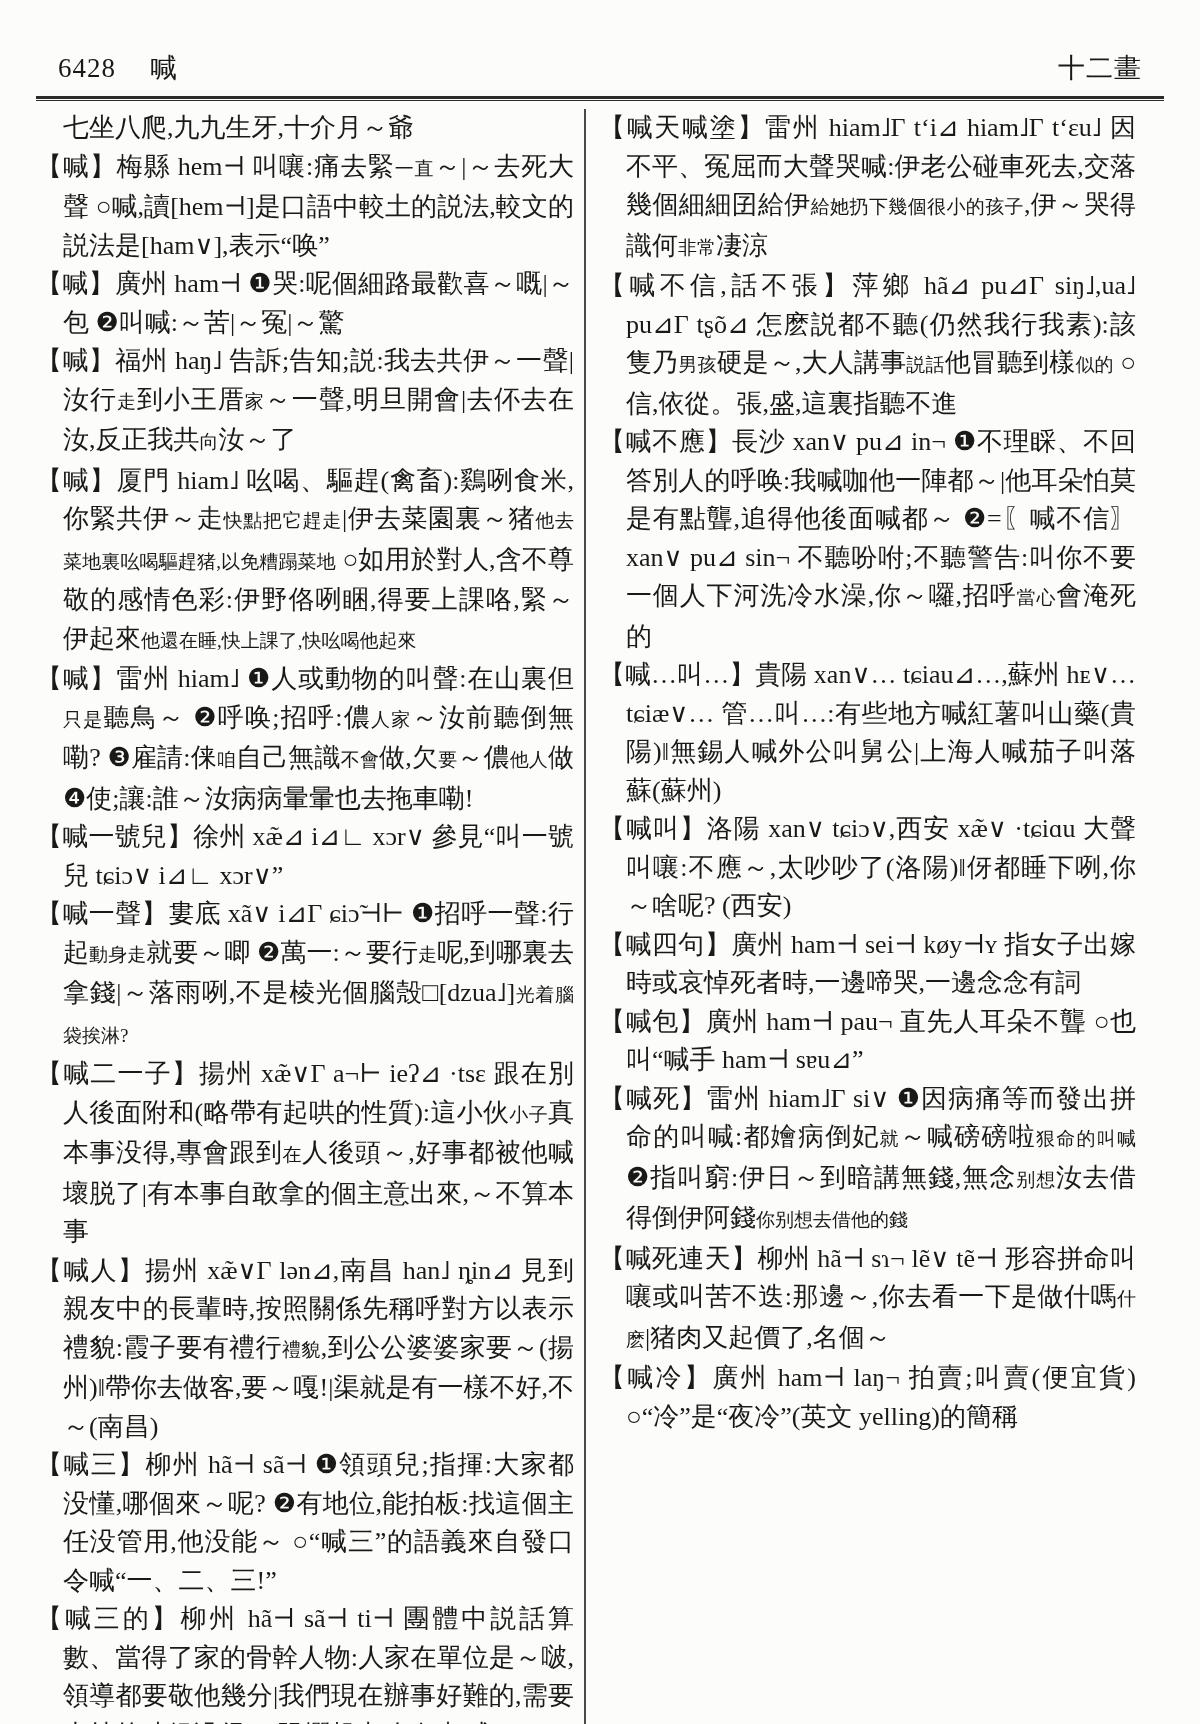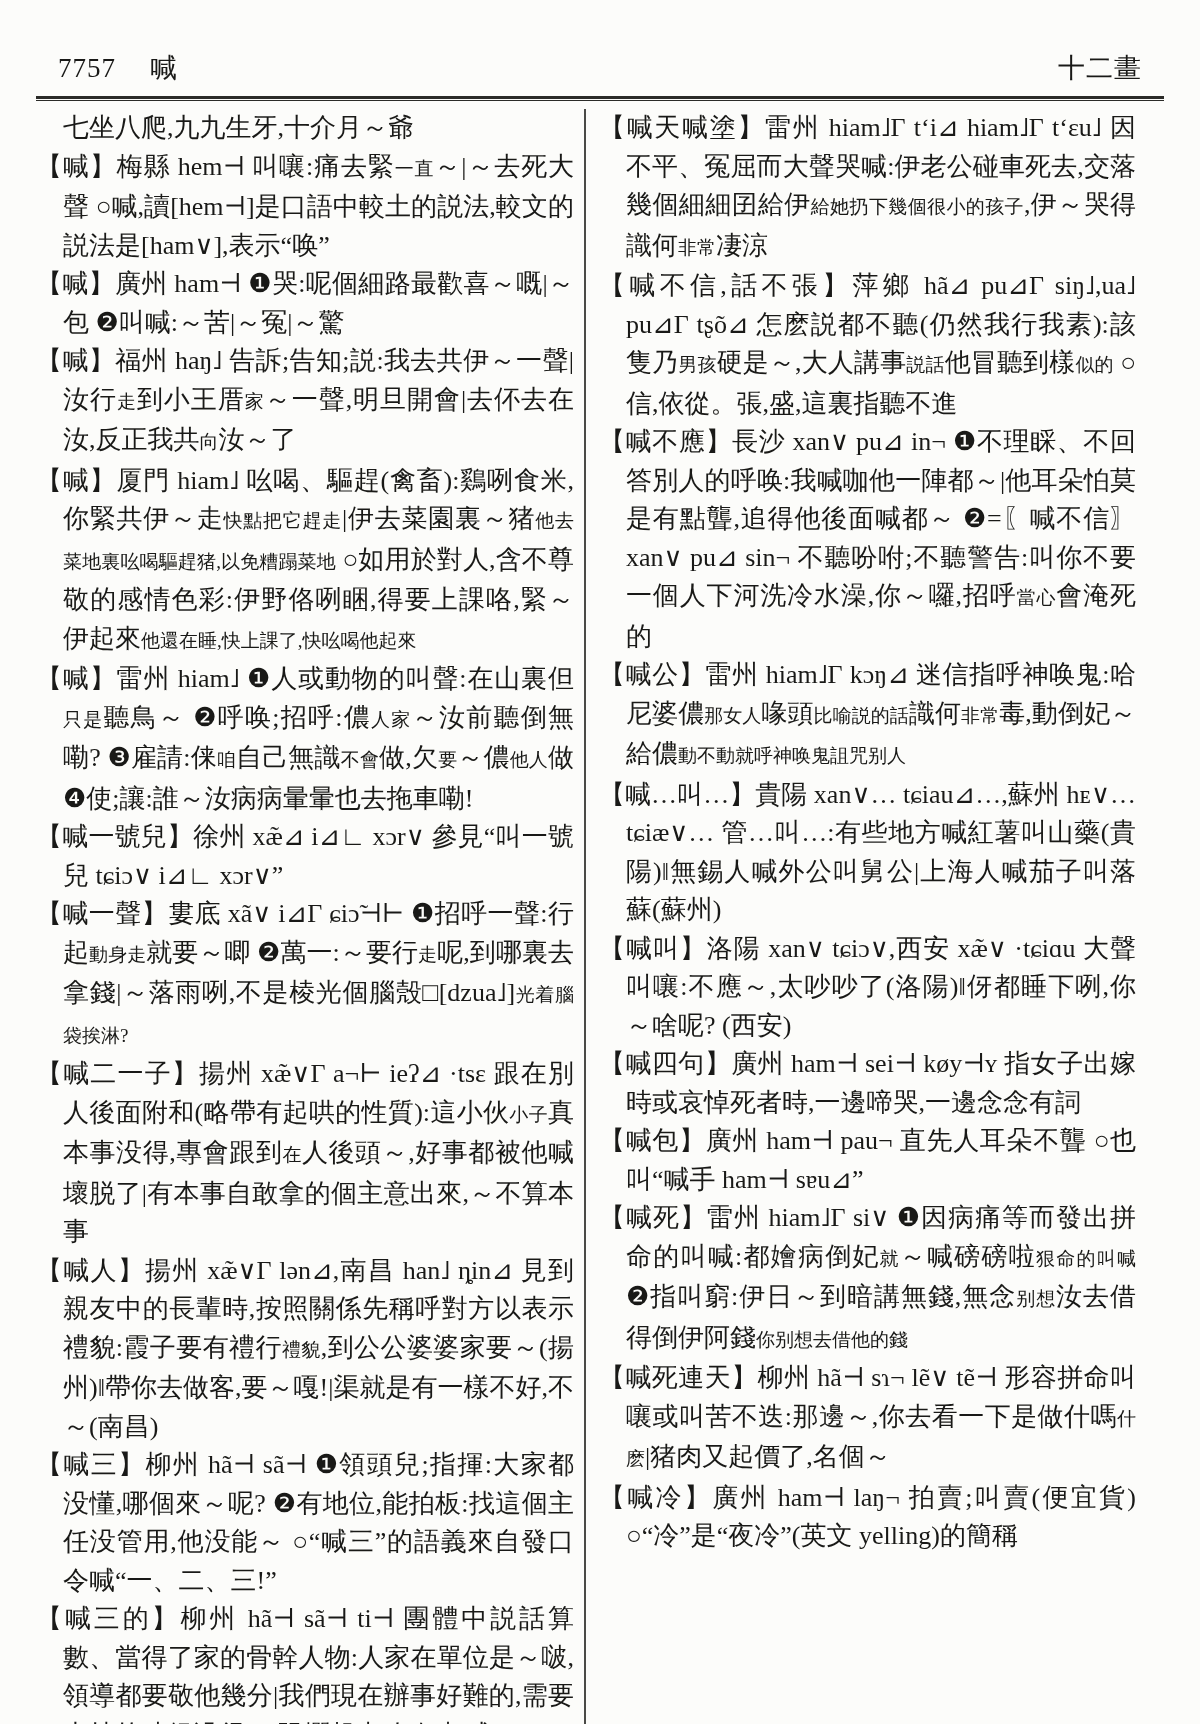--- a/index.html
+++ b/index.html
@@ -29,21 +29,21 @@
   }
   p.entry.cont{text-indent:0;}
   span.g{font-size:19px;}
 </style>
 </head>
 <body>
 
 <div class="page">
   <div class="hdr">
     <div class="left">
-      <span>7757</span><span>喊</span>
+      <span>6428</span><span>喊</span>
     </div>
     <div class="right">十二畫</div>
   </div>
   <div class="rule"></div>
   <div class="cols">
     <div class="col left">
         <p class="entry cont"><span>七坐八爬,九九生牙,十介月～爺</span></p>
         <p class="entry"><span>【喊】梅縣 hem⊣ 叫嚷:痛去緊</span><span class="g">一直</span><span>～|～去死大聲 ○喊,讀[hem⊣]是口語中較土的説法,較文的説法是[ham∨],表示“唤”</span></p>
         <p class="entry"><span>【喊】廣州 ham⊣ ❶哭:呢個細路最歡喜～嘅|～包 ❷叫喊:～苦|～冤|～驚</span></p>
         <p class="entry"><span>【喊】福州 haŋ˩ 告訴;告知;説:我去共伊～一聲|汝行</span><span class="g">走</span><span>到小王厝</span><span class="g">家</span><span>～一聲,明旦開會|去伓去在汝,反正我共</span><span class="g">向</span><span>汝～了</span></p>
@@ -53,21 +53,20 @@
         <p class="entry"><span>【喊一聲】婁底 xã∨ i⊿Γ ɕiɔ̃⊣⊢ ❶招呼一聲:行起</span><span class="g">動身走</span><span>就要～唧 ❷萬一:～要行</span><span class="g">走</span><span>呢,到哪裏去拿錢|～落雨咧,不是棱光個腦殼□[dzua˩]</span><span class="g">光着腦袋挨淋?</span></p>
         <p class="entry"><span>【喊二一子】揚州 xæ̃∨Γ a¬⊢ ieʔ⊿ ·tsɛ 跟在別人後面附和(略帶有起哄的性質):這小伙</span><span class="g">小子</span><span>真本事没得,專會跟到</span><span class="g">在</span><span>人後頭～,好事都被他喊壞脱了|有本事自敢拿的個主意出來,～不算本事</span></p>
         <p class="entry"><span>【喊人】揚州 xæ̃∨Γ lən⊿,南昌 han˩ ȵin⊿ 見到親友中的長輩時,按照關係先稱呼對方以表示禮貌:霞子要有禮行</span><span class="g">禮貌</span><span>,到公公婆婆家要～(揚州)‖帶你去做客,要～嘎!|渠就是有一樣不好,不～(南昌)</span></p>
         <p class="entry"><span>【喊三】柳州 hã⊣ sã⊣ ❶領頭兒;指揮:大家都没懂,哪個來～呢? ❷有地位,能拍板:找這個主任没管用,他没能～ ○“喊三”的語義來自發口令喊“一、二、三!”</span></p>
         <p class="entry"><span>【喊三的】柳州 hã⊣ sã⊣ ti⊣ 團體中説話算數、當得了家的骨幹人物:人家在單位是～啵,領導都要敬他幾分|我們現在辦事好難的,需要支持的時候没得～,阻攔起來,各個都成了～</span></p>
       </div>
     <div class="col right">
         <p class="entry"><span>【喊天喊塗】雷州 hiam˩Γ tʻi⊿ hiam˩Γ tʻɛu˩ 因不平、冤屈而大聲哭喊:伊老公碰車死去,交落幾個細細囝給伊</span><span class="g">給她扔下幾個很小的孩子</span><span>,伊～哭得識何</span><span class="g">非常</span><span>凄涼</span></p>
         <p class="entry"><span>【喊不信,話不張】萍鄉 hã⊿ pu⊿Γ siŋ˩,ua˩ pu⊿Γ tʂõ⊿ 怎麽説都不聽(仍然我行我素):該隻乃</span><span class="g">男孩</span><span>硬是～,大人講事</span><span class="g">説話</span><span>他冒聽到樣</span><span class="g">似的</span><span> ○信,依從。張,盛,這裏指聽不進</span></p>
         <p class="entry"><span>【喊不應】長沙 xan∨ pu⊿ in¬ ❶不理睬、不回答別人的呼唤:我喊咖他一陣都～|他耳朵怕莫是有點聾,追得他後面喊都～ ❷=〖喊不信〗 xan∨ pu⊿ sin¬ 不聽吩咐;不聽警告:叫你不要一個人下河洗冷水澡,你～囉,招呼</span><span class="g">當心</span><span>會淹死的</span></p>
-        <p class="entry"><span>【喊公】雷州 hiam˩Γ kɔŋ⊿ 迷信指呼神唤鬼:哈尼婆儂</span><span class="g">那女人</span><span>喙頭</span><span class="g">比喻説的話</span><span>識何</span><span class="g">非常</span><span>毒,動倒妃～給儂</span><span class="g">動不動就呼神唤鬼詛咒别人</span></p>
         <p class="entry"><span>【喊…叫…】貴陽 xan∨… tɕiau⊿…,蘇州 hᴇ∨… tɕiæ∨… 管…叫…:有些地方喊紅薯叫山藥(貴陽)‖無錫人喊外公叫舅公|上海人喊茄子叫落蘇(蘇州)</span></p>
         <p class="entry"><span>【喊叫】洛陽 xan∨ tɕiɔ∨,西安 xæ̃∨ ·tɕiɑu 大聲叫嚷:不應～,太吵吵了(洛陽)‖伢都睡下咧,你～啥呢? (西安)</span></p>
         <p class="entry"><span>【喊四句】廣州 ham⊣ sei⊣ køy⊣ʏ 指女子出嫁時或哀悼死者時,一邊啼哭,一邊念念有詞</span></p>
         <p class="entry"><span>【喊包】廣州 ham⊣ pau¬ 直先人耳朵不聾 ○也叫“喊手 ham⊣ sɐu⊿”</span></p>
         <p class="entry"><span>【喊死】雷州 hiam˩Γ si∨ ❶因病痛等而發出拼命的叫喊:都嬒病倒妃</span><span class="g">就</span><span>～喊磅磅啦</span><span class="g">狠命的叫喊</span><span> ❷指叫窮:伊日～到暗講無錢,無念</span><span class="g">别想</span><span>汝去借得倒伊阿錢</span><span class="g">你别想去借他的錢</span></p>
         <p class="entry"><span>【喊死連天】柳州 hã⊣ sɿ¬ lẽ∨ tẽ⊣ 形容拼命叫嚷或叫苦不迭:那邊～,你去看一下是做什嗎</span><span class="g">什麽</span><span>|猪肉又起價了,名個～</span></p>
         <p class="entry"><span>【喊冷】廣州 ham⊣ laŋ¬ 拍賣;叫賣(便宜貨) ○“冷”是“夜冷”(英文 yelling)的簡稱</span></p>
       </div>
   </div>
 </div>

